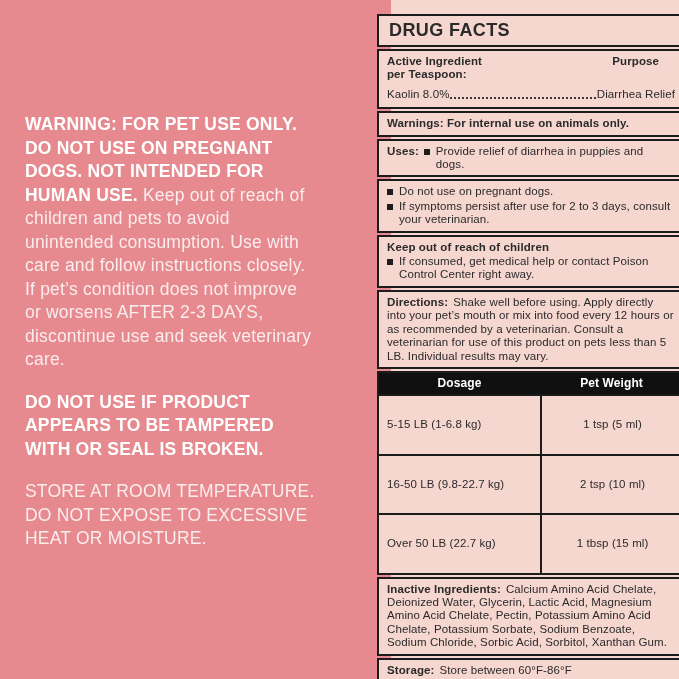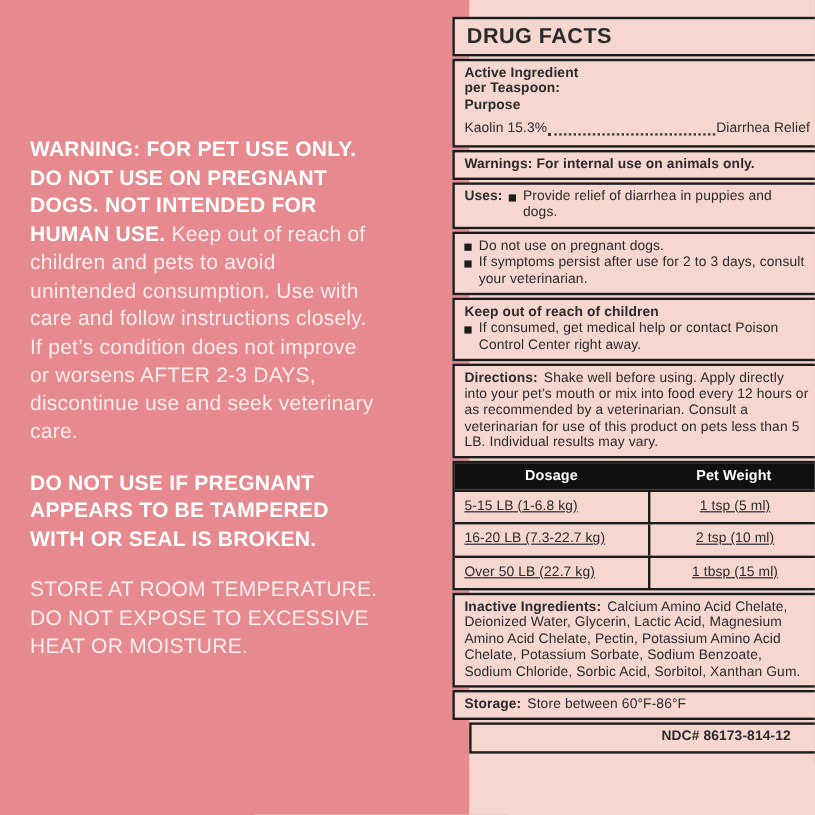--- a/index.html
+++ b/index.html
@@ -41,21 +41,21 @@
     padding: 4px 8px;
     font-size: 11.5px; line-height: 13.4px;
     letter-spacing: 0.1px;
     color: #2a2a2a;
   }
   .title-box {
     font-weight: 700; font-size: 18px; line-height: 21px;
     letter-spacing: 0.4px; padding: 4px 10px;
   }
 
-  .ing-head { display: flex; justify-content: space-between; align-items: flex-start; flex-direction: column; }
+  .ing-head { display: flex; justify-content: space-between; align-items: flex-start; }
   .ing-label b { display: block; }
   .purpose-label { margin-right: 16px; }
   .kaolin-row { display: flex; align-items: flex-end; margin-top: 6px; margin-bottom: 2px; }
   .dots { flex: 1; border-bottom: 2px dotted #3a3a3a; margin: 0 1px 2px 1px; min-width: 10px; }
 
   .uses-box { display: flex; }
   .inline-label { margin-right: 5px; }
   .bullet { display: flex; flex: 1; }
   .bullet + .bullet { margin-top: 1px; }
   .sq {
@@ -66,52 +66,52 @@
   .warnings-box b, .warnings-box span { font-weight: 700; }
   .keepout-heading { display: block; margin-bottom: 1px; }
 
   .table-box { padding: 0; }
   .t-head {
     display: grid; grid-template-columns: 53% 47%;
     background: #101010; color: #ffffff;
   }
   .th { text-align: center; font-weight: 700; font-size: 12px; padding: 4px 2px; }
   .t-row { display: grid; grid-template-columns: 53% 47%; border-top: 2px solid #1c1c1c; }
-  .td { padding: 6px 3px; text-decoration: underline; }
+  .td { padding: 22px 3px; }
   .td-l { padding-left: 8px; }
   .td-r { border-left: 2px solid #1c1c1c; text-align: center; }
 
   .ndc-box { text-align: right; font-weight: 700; padding-right: 24px; margin-left: 14px; }
 </style>
 </head>
 <body>
 
 <aside class="left-panel">
   <div class="left-text">
     <p><b class="lp-bold">WARNING: FOR PET USE ONLY. DO NOT USE ON PREGNANT DOGS. NOT INTENDED FOR HUMAN USE.</b>
       <span class="lp-reg">Keep out of reach of children and pets to avoid unintended consumption. Use with care and follow instructions closely. If pet’s condition does not improve or worsens AFTER 2-3 DAYS, discontinue use and seek veterinary care.</span></p>
-    <p class="lp-bold">DO NOT USE IF PREGNANT APPEARS TO BE TAMPERED WITH OR SEAL IS BROKEN.</p>
+    <p class="lp-bold">DO NOT USE IF PRODUCT APPEARS TO BE TAMPERED WITH OR SEAL IS BROKEN.</p>
     <p class="lp-reg">STORE AT ROOM TEMPERATURE. DO NOT EXPOSE TO EXCESSIVE HEAT OR MOISTURE.</p>
   </div>
 </aside>
 
 <section class="facts-panel">
 
   <div class="box title-box">DRUG FACTS</div>
 
   <div class="box">
     <div class="ing-head">
       <div class="ing-label">
         <b>Active Ingredient</b>
         <b>per Teaspoon:</b>
       </div>
       <b class="purpose-label">Purpose</b>
     </div>
     <div class="kaolin-row">
-      <span>Kaolin 15.3%</span>
+      <span>Kaolin 8.0%</span>
       <span class="dots"></span>
       <span>Diarrhea Relief</span>
     </div>
   </div>
 
   <div class="box warnings-box">
     <b>Warnings:</b>
     <span>For internal use on animals only.</span>
   </div>
 
@@ -149,21 +149,21 @@
   <div class="box table-box">
     <div class="t-head">
       <div class="th">Dosage</div>
       <div class="th">Pet Weight</div>
     </div>
     <div class="t-row">
       <div class="td td-l">5-15 LB (1-6.8 kg)</div>
       <div class="td td-r">1 tsp (5 ml)</div>
     </div>
     <div class="t-row">
-      <div class="td td-l">16-20 LB (7.3-22.7 kg)</div>
+      <div class="td td-l">16-50 LB (9.8-22.7 kg)</div>
       <div class="td td-r">2 tsp (10 ml)</div>
     </div>
     <div class="t-row">
       <div class="td td-l">Over 50 LB (22.7 kg)</div>
       <div class="td td-r">1 tbsp (15 ml)</div>
     </div>
   </div>
 
   <div class="box">
     <b class="inline-label">Inactive Ingredients:</b><span>Calcium Amino Acid Chelate, Deionized Water, Glycerin, Lactic Acid, Magnesium Amino Acid Chelate, Pectin, Potassium Amino Acid Chelate, Potassium Sorbate, Sodium Benzoate, Sodium Chloride, Sorbic Acid, Sorbitol, Xanthan Gum.</span>

